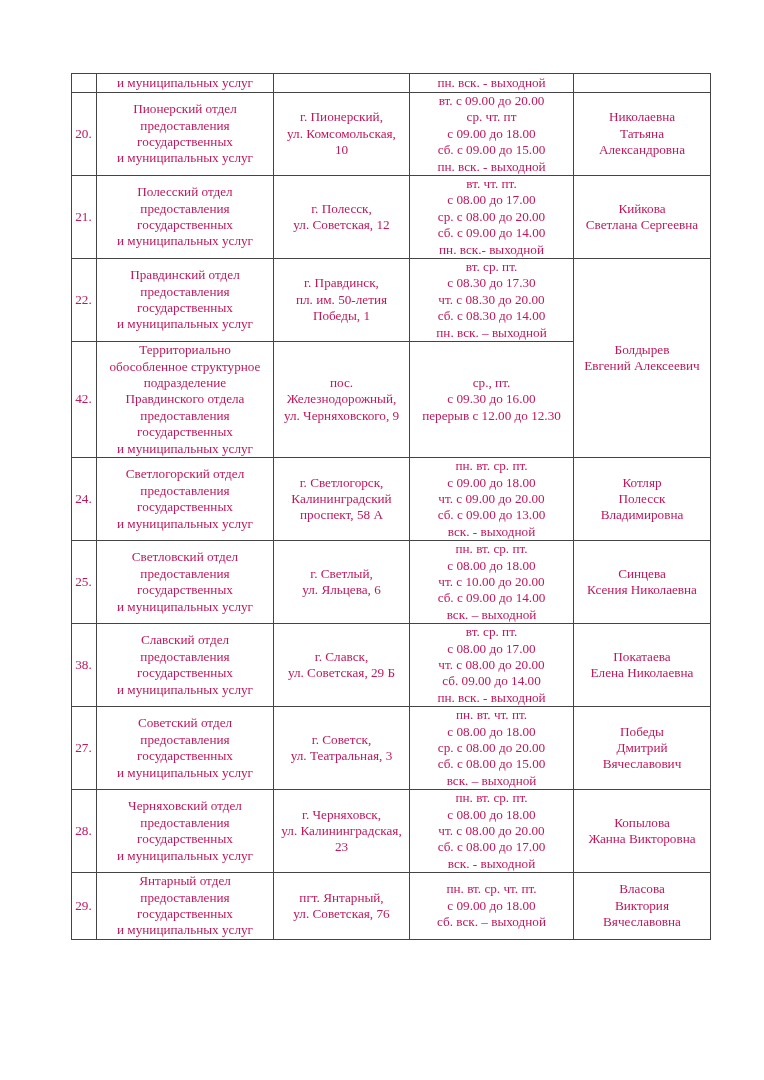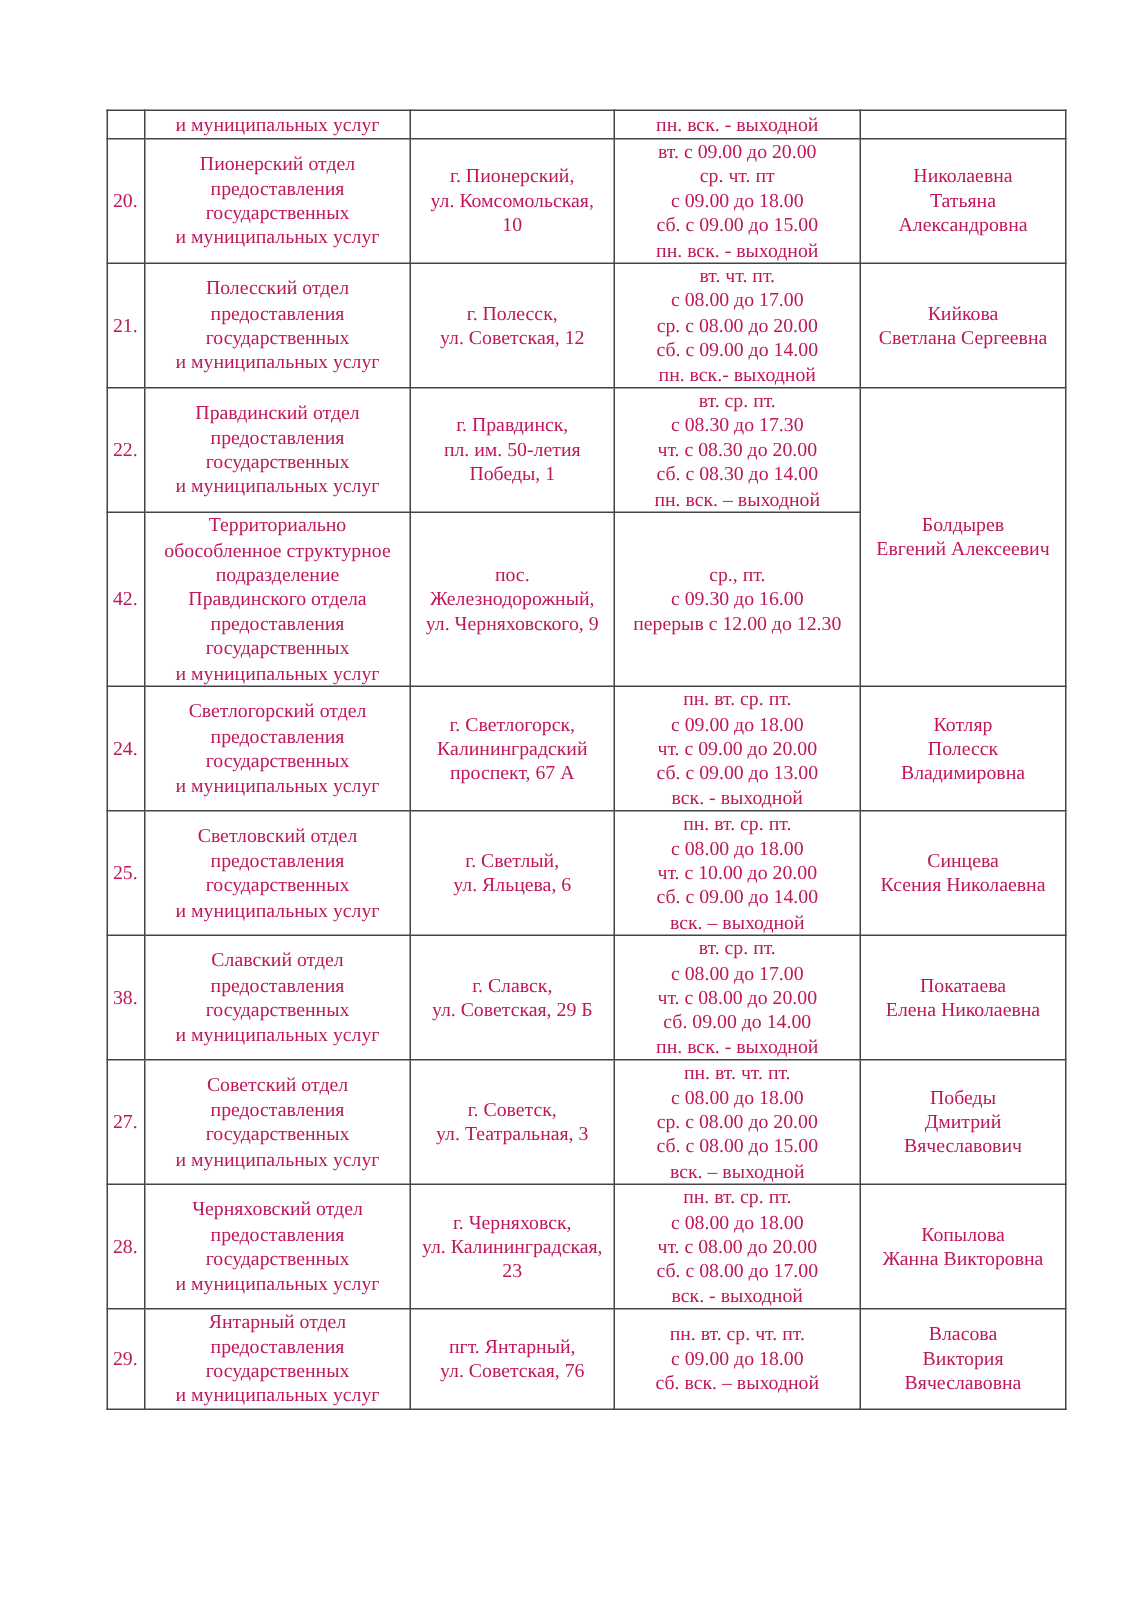--- a/index.html
+++ b/index.html
@@ -123,21 +123,21 @@
 перерыв с 12.00 до 12.30</td>
       </tr>
       <tr class="r5">
         <td class="num">24.</td>
         <td>Светлогорский отдел
 предоставления
 государственных
 и муниципальных услуг</td>
         <td>г. Светлогорск,
 Калининградский
-проспект, 67 А</td>
+проспект, 58 А</td>
         <td>пн. вт. ср. пт.
 с 09.00 до 18.00
 чт. с 09.00 до 20.00
 сб. с 09.00 до 13.00
 вск. - выходной</td>
         <td>Котляр
 Полесск
 Владимировна</td>
       </tr>
       <tr class="r5">

